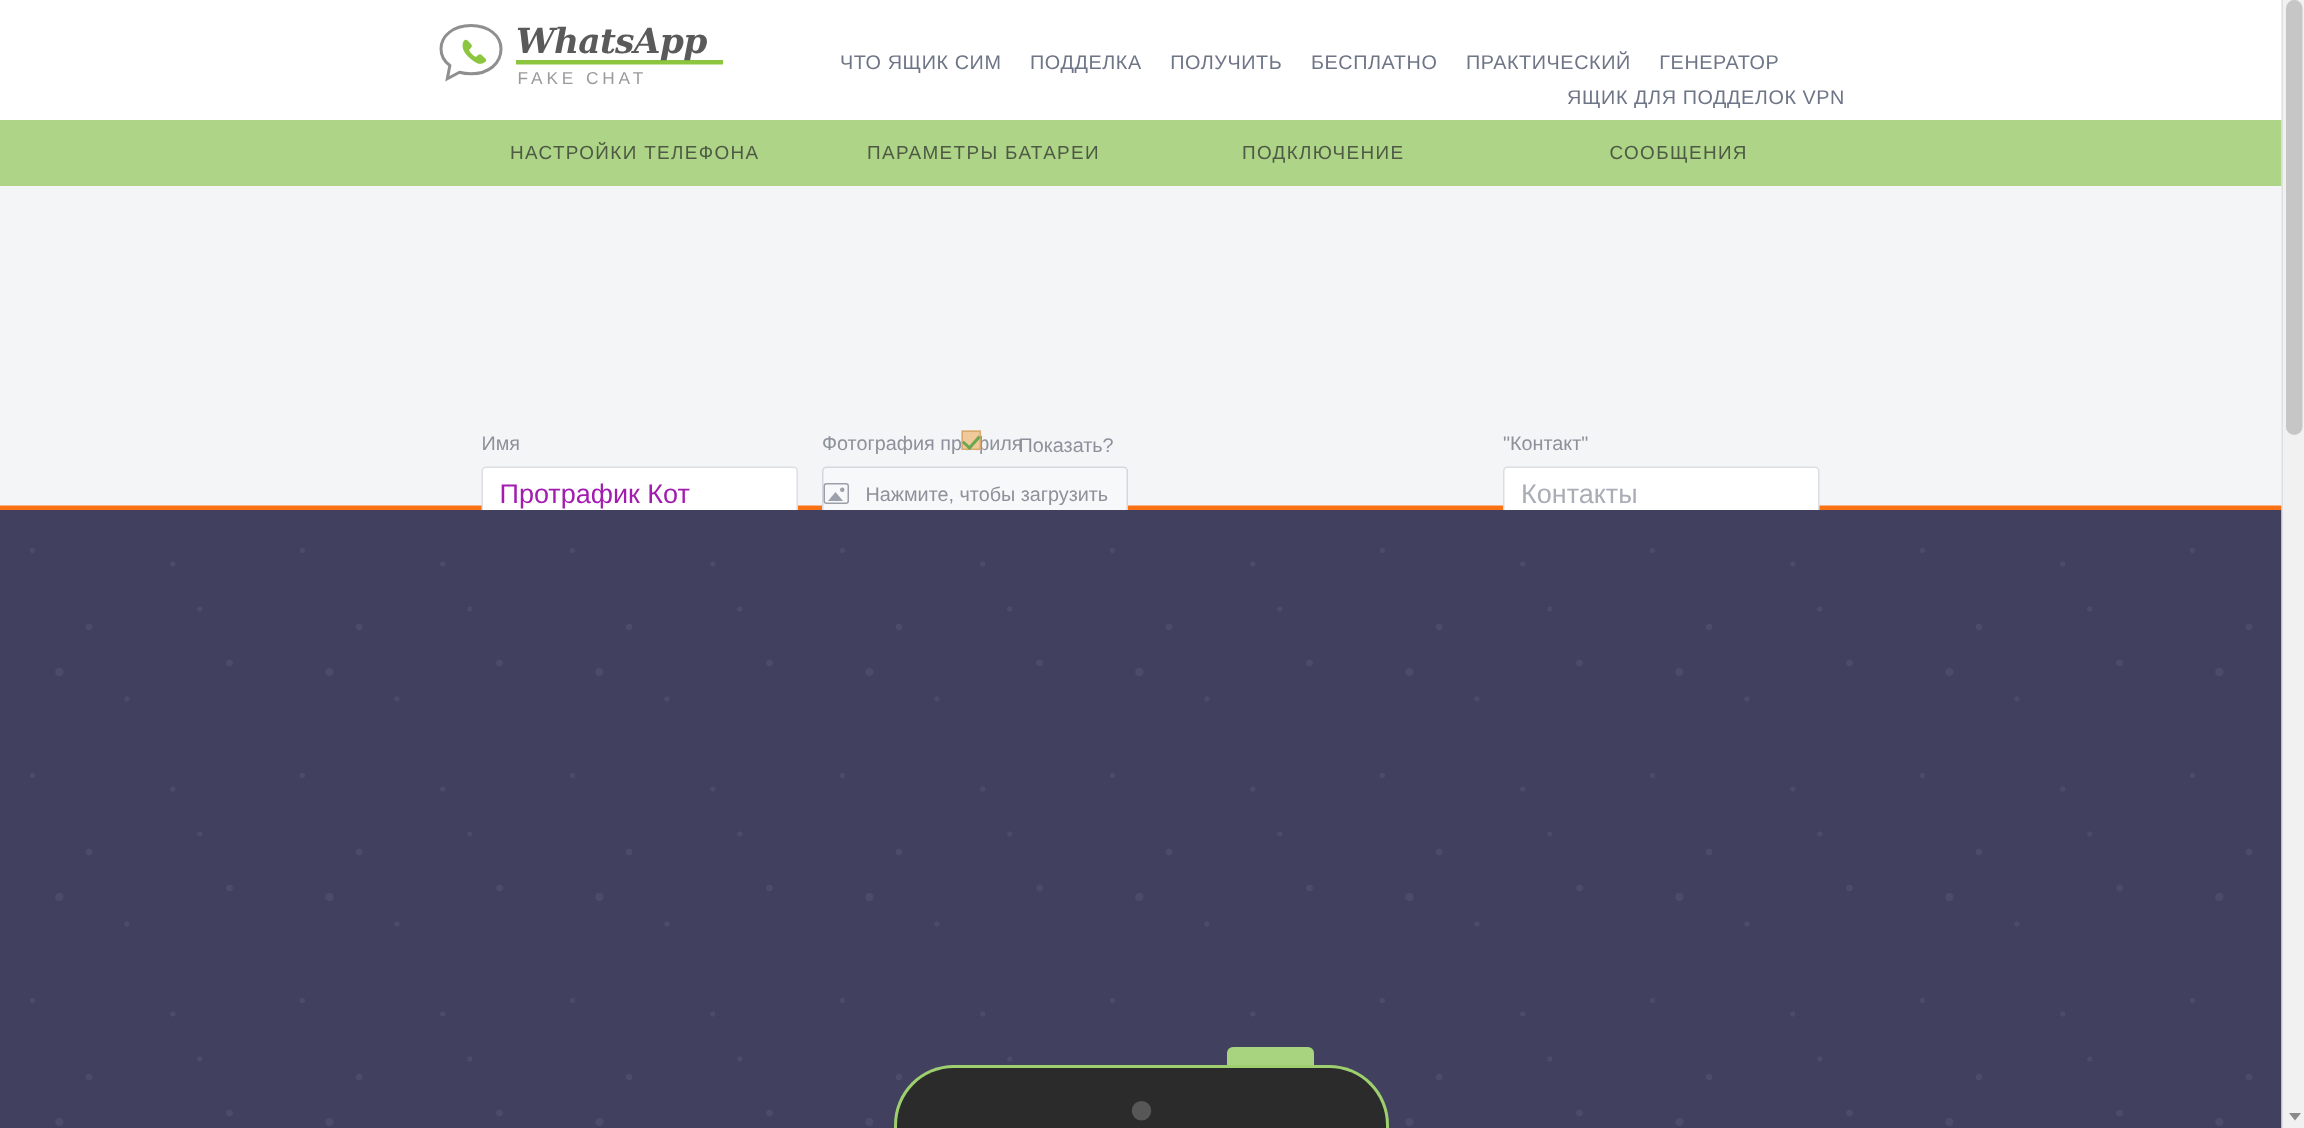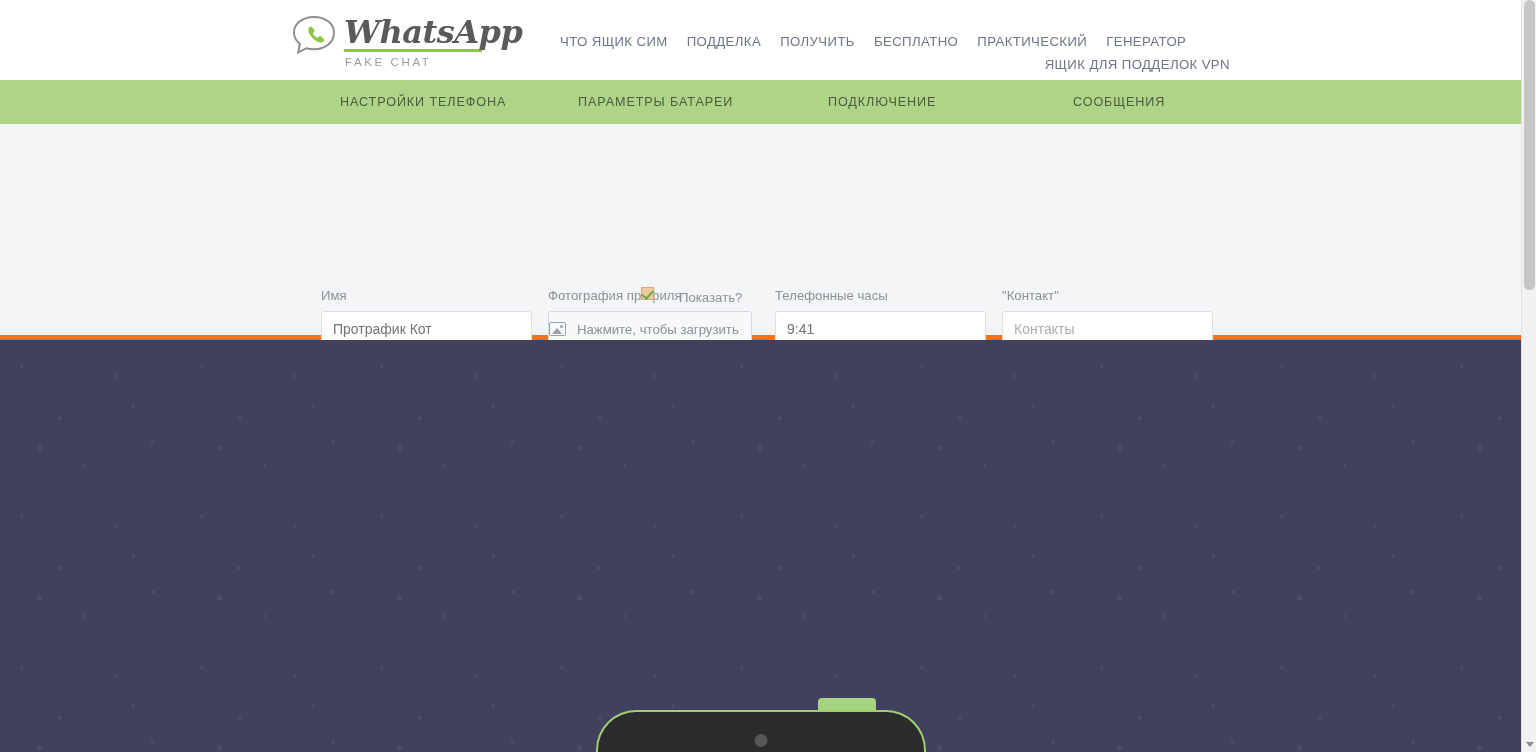--- a/index.html
+++ b/index.html
@@ -21,21 +21,21 @@
     position:absolute; left:292px; top:14px;
     display:flex; align-items:flex-start;
   }
   .logo-bubble {
     width:46px; height:44px; position:relative; margin-right:6px; flex:none;
   }
   .logo-text { margin-top:2px; }
   .logo-title {
     font-family:"DejaVu Serif", serif;
     font-style:italic; font-weight:700;
-    font-size:32px; color:#5a5a5a; line-height:1;
+    font-size:23px; color:#5a5a5a; line-height:1;
     letter-spacing:-0.5px;
   }
   .logo-underline {
     height:3px; background:#8cc63e; width:138px; margin-top:1px;
   }
   .logo-sub {
     font-size:11.5px; color:#9a9a9a; letter-spacing:2.6px;
     margin-top:4px; padding-left:1px;
   }
 
@@ -69,30 +69,30 @@
     position:absolute; left:404px; top:44px;
     width:0; height:0;
     border-left:11px solid transparent;
     border-right:11px solid transparent;
     border-top:11px solid #aed587;
   }
 
   
   .form-section {
     background:#f4f5f7; height:216px; position:relative;
-    border-bottom:5px solid #f97316;
+    border-bottom:3px solid #f97316;
   }
   .field { position:absolute; }
   .field-label {
     font-size:13.2px; color:#8d919b; margin-bottom:8px; white-space:nowrap;
   }
   .field-input {
     width:211px; height:36px; background:#ffffff;
     border:1px solid #dcdee3; border-radius:3px;
-    font-size:14px; color:#737373;
+    font-size:18px; color:#a21caf;
     padding:0 11px; font-family:"Liberation Sans", sans-serif;
     outline:none;
   }
   .field-input::placeholder { color:#a9adb6; }
 
   .photo-upload {
     width:204px; height:36px; background:#f7f8f9;
     border:1px solid #d4d7dc; border-radius:3px;
     display:flex; align-items:center; 
     cursor:pointer;
@@ -230,24 +230,20 @@
       <span class="img-icon"></span>
       <span>Нажмите, чтобы загрузить</span>
     </div>
   </div>
 
   <div class="checkbox"></div>
   <div class="show-label">
     <span class="lbl">Показать?</span>
   </div>
 
-  <div class="field" style="left:775px; top:164px;">
-    <div class="field-label">Телефонные часы</div>
-    <input class="field-input" type="text" value="9:41" style="">
-  </div>
 
   <div class="field" style="left:1002px; top:164px;">
     <div class="field-label">"Контакт"</div>
     <input class="field-input" type="text" placeholder="Контакты" style="">
   </div>
 
   <div class="field" style="left:321px; top:237px;">
     <div class="field-label">в сети</div>
     <input class="field-input" type="text" value="online" style="">
   </div>

